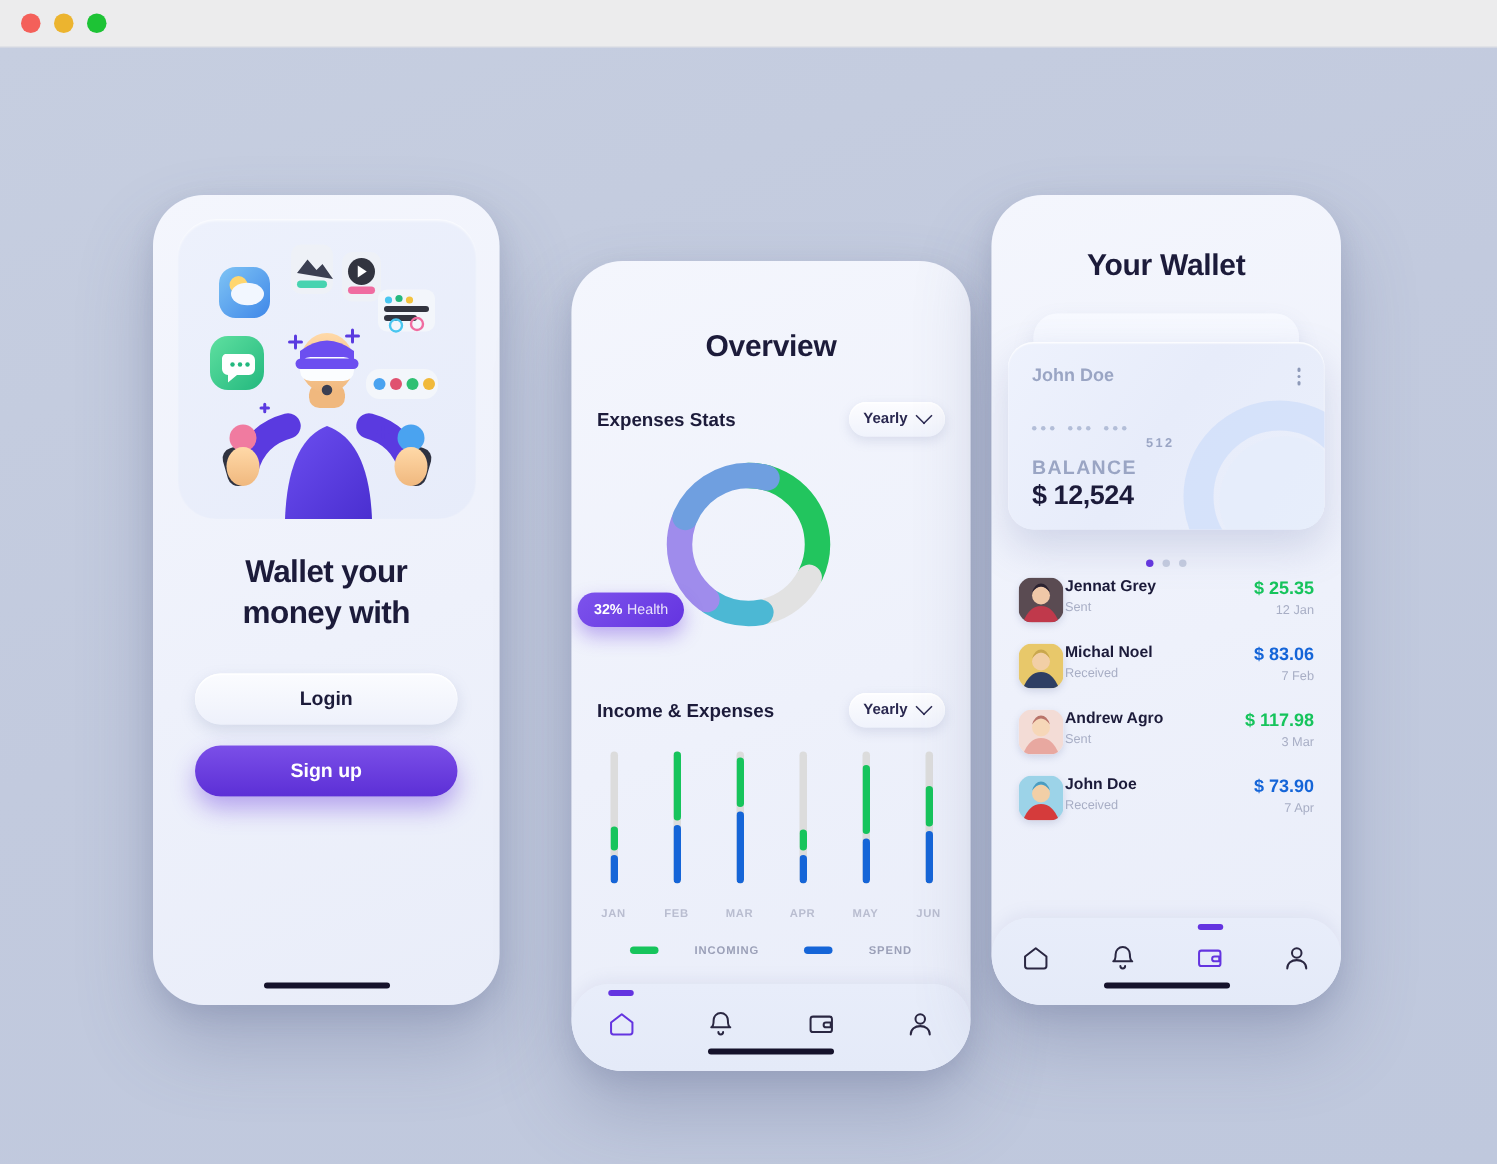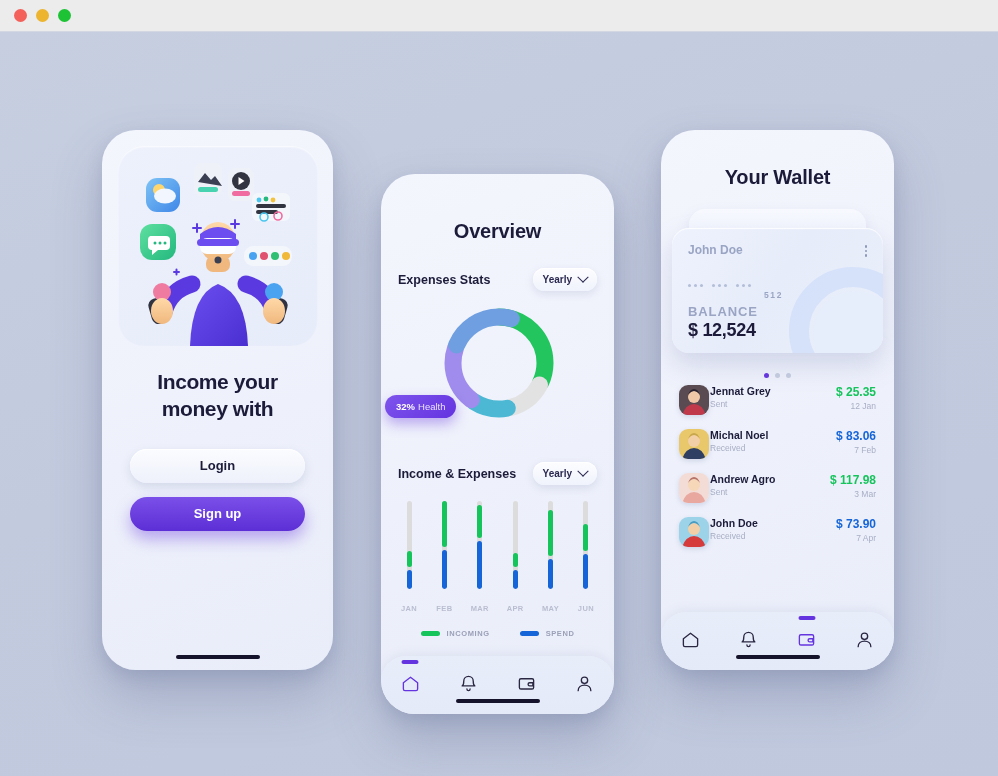--- a/index.html
+++ b/index.html
@@ -24,21 +24,21 @@
   }
   
   .phone {
     position:absolute;
     background:linear-gradient(160deg,#f4f6fd 0%, #eef1fb 55%, #e9edf9 100%);
     border-radius:34px;
     box-shadow:0 26px 50px rgba(90,100,140,.30), 0 6px 16px rgba(90,100,140,.18);
     overflow:hidden;
   }
   #phone1 { left:102px; top:98px;  width:231px; height:540px; }
-  #phone2 { left:381px; top:142px; width:233px; height:540px; }
+  #phone2 { left:381px; top:142px; width:266px; height:540px; }
   #phone3 { left:661px; top:98px;  width:233px; height:540px; }
 
   .home-indicator {
     position:absolute; bottom:11px; left:50%; transform:translateX(-50%);
     width:84px; height:4px; border-radius:3px; background:#15122b;
   }
 
   
   .hero {
     margin:16px auto 0; width:200px; height:200px; border-radius:26px;
@@ -105,21 +105,21 @@
   .bar-col { width:6px; display:flex; flex-direction:column; align-items:center; }
   .track {
     width:5px; height:88px; border-radius:3px;
     background:#dcdcdc; position:relative; overflow:hidden;
   }
   .seg-spend { position:absolute; bottom:0; width:100%; background:#1565d8; border-radius:3px; }
   .seg-income{ position:absolute; width:100%; background:#16c45c; border-radius:3px; }
   .month-row { display:flex; justify-content:space-between; padding:0 18px; margin-top:7px; }
   .month { width:20px; text-align:center; font-size:7.5px; font-weight:bold; color:#b9bdd0; letter-spacing:.4px; }
   .legend { display:flex; justify-content:center; gap:30px; margin-top:16px; }
-  .lg { display:flex; align-items:center; gap:7px; font-size:7.5px; font-weight:bold; color:#9ba0b8; letter-spacing:.6px; }
+  .lg { display:flex; align-items:center; gap:24px; font-size:7.5px; font-weight:bold; color:#9ba0b8; letter-spacing:.6px; }
   .lg i { width:19px; height:5px; border-radius:3px; display:block; }
 
   
   .card-stack { position:relative; height:160px; margin-top:20px; }
   .card-back {
     position:absolute; left:28px; right:28px; top:0; height:50px; border-radius:16px;
     background:linear-gradient(180deg,#f7f9ff,#eef2fc);
     box-shadow:0 6px 14px rgba(120,130,175,.16);
   }
   .card {
@@ -261,21 +261,21 @@
           <g stroke="#5a3ae0" stroke-width="2" stroke-linecap="round">
             <path d="M75 82 h8 M79 78 v8"></path>
               <path d="M113 78 h8 M117 74 v8"></path>
             <path d="M56 126 h5 M58.5 123.5 v5"></path>
               <path d="M134 142 h7 M137.5 138.5 v7"></path>
           </g>
         </svg>
       </div>
 
       <div class="headline">
-        <div>Income your</div>
+        <div>Wallet your</div>
         <div>money with</div>
       </div>
 
       <div class="btn-stack">
         <div class="btn btn-login">Login</div>
         <div class="btn btn-signup">Sign up</div>
       </div>
 
       <div class="home-indicator"></div>
     </div>

